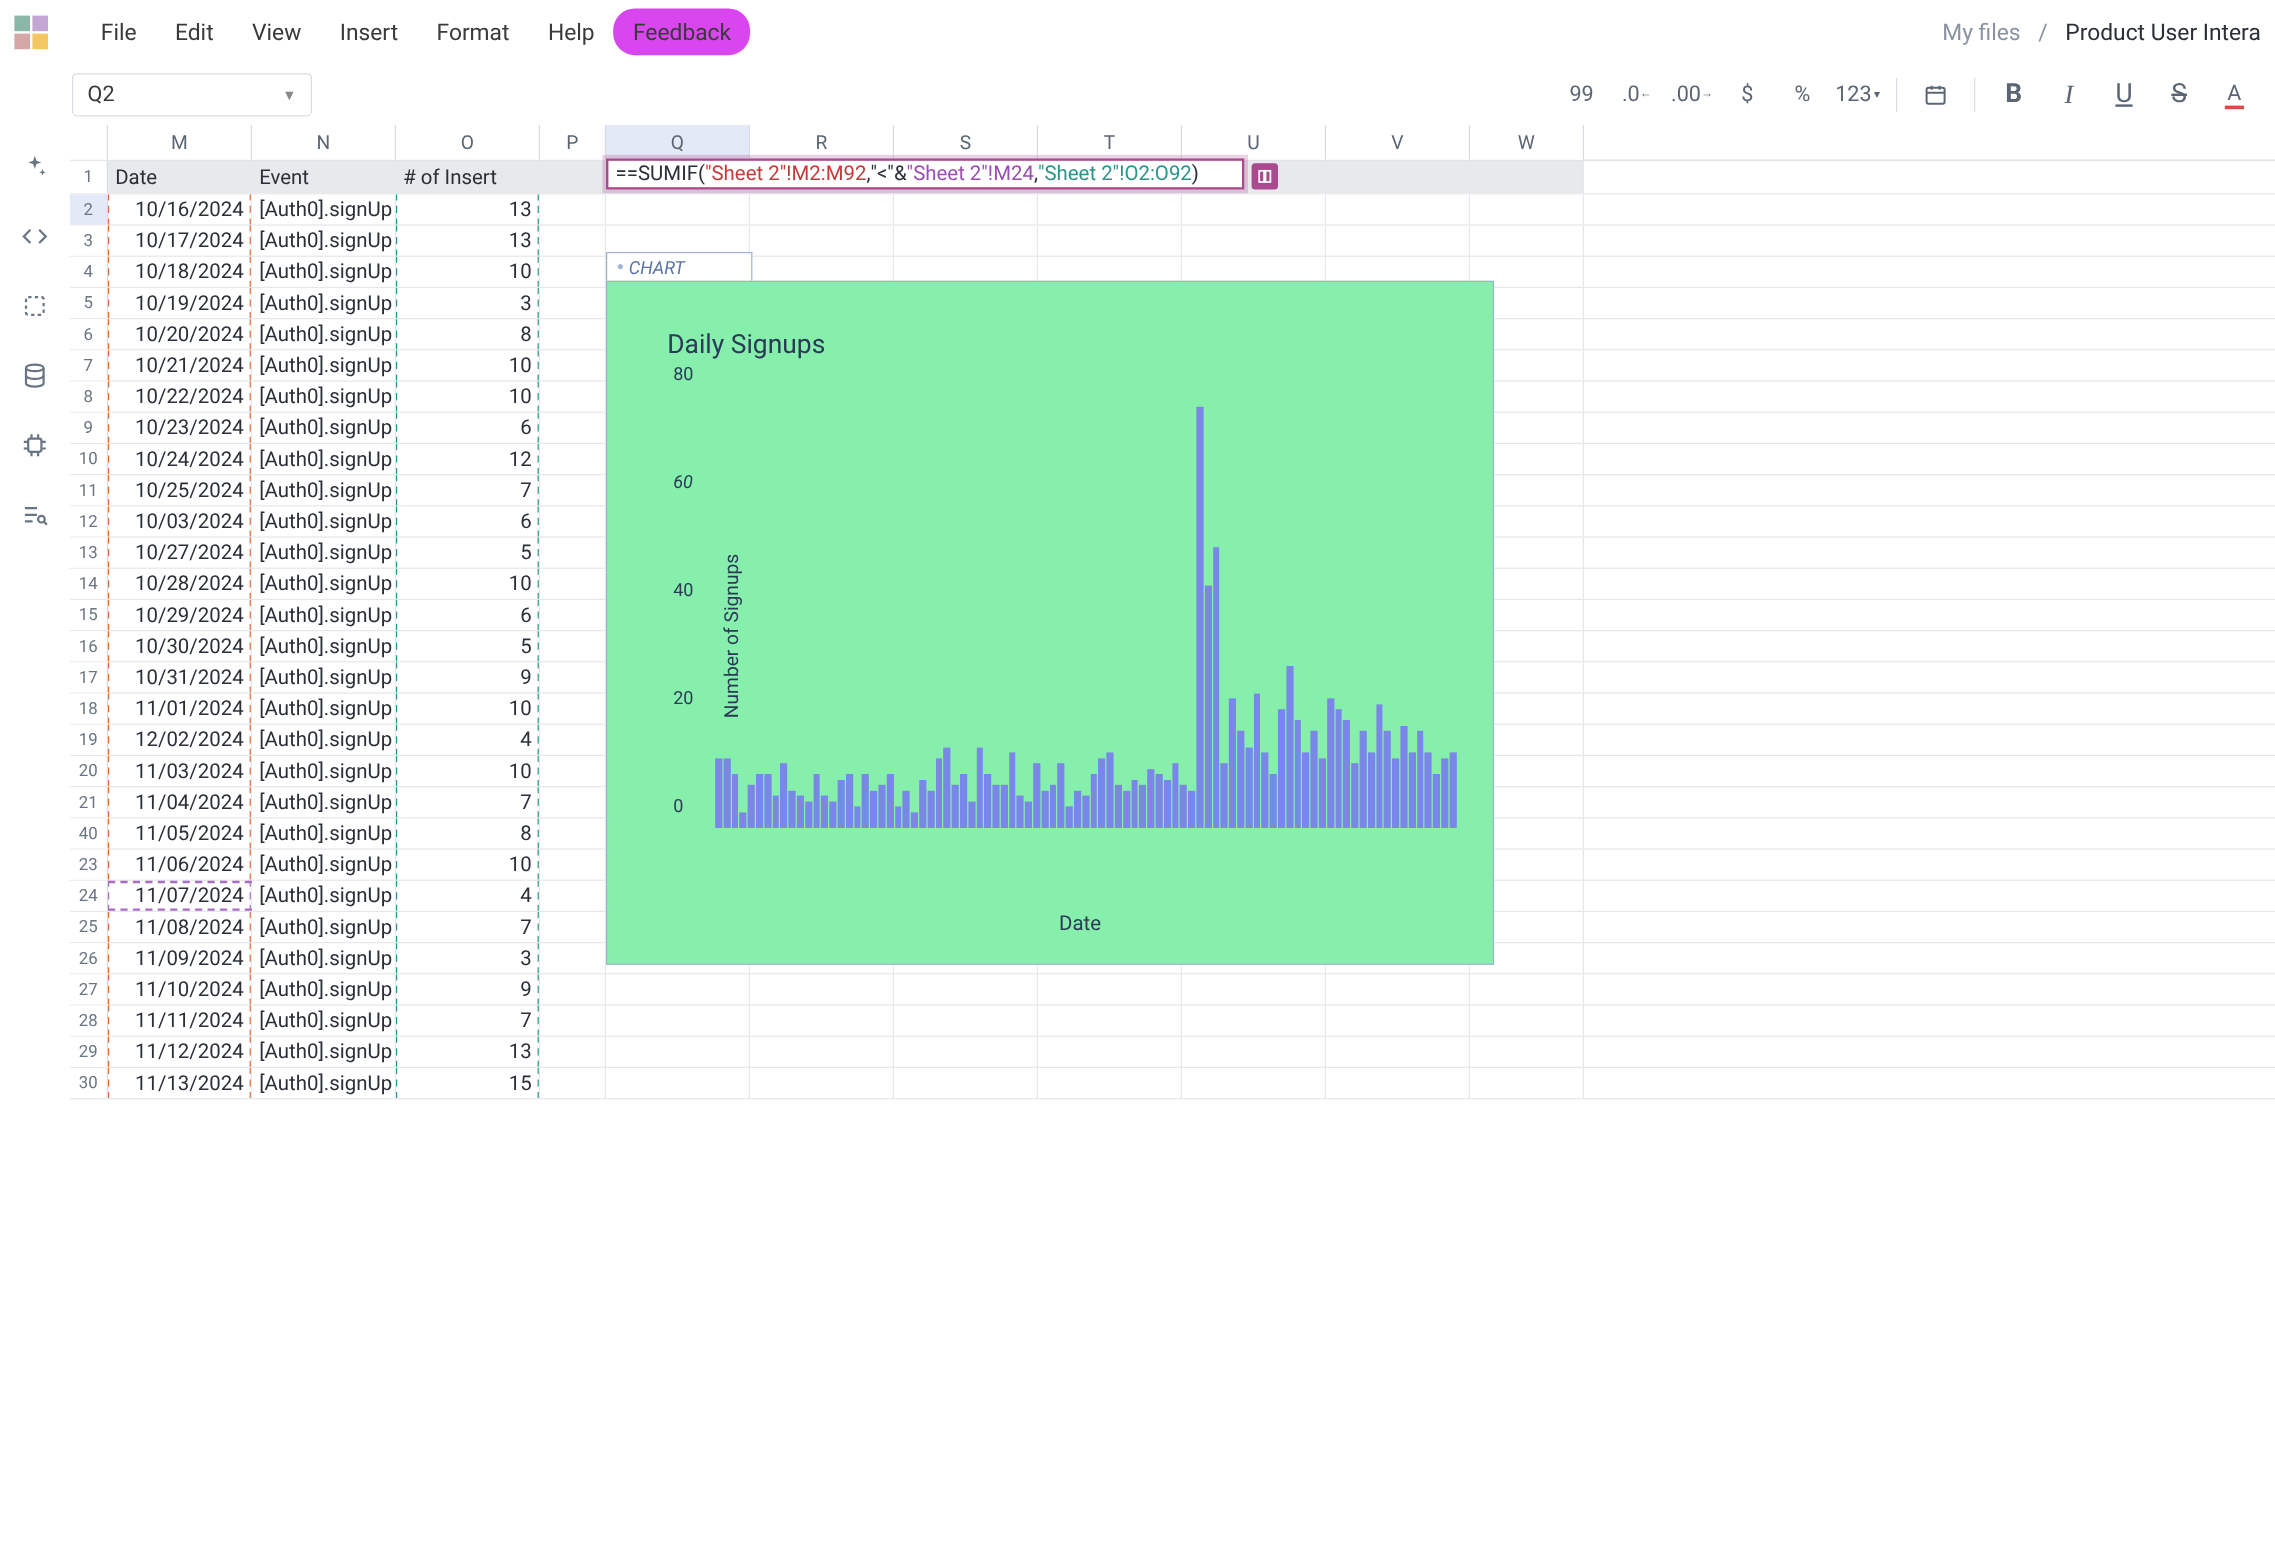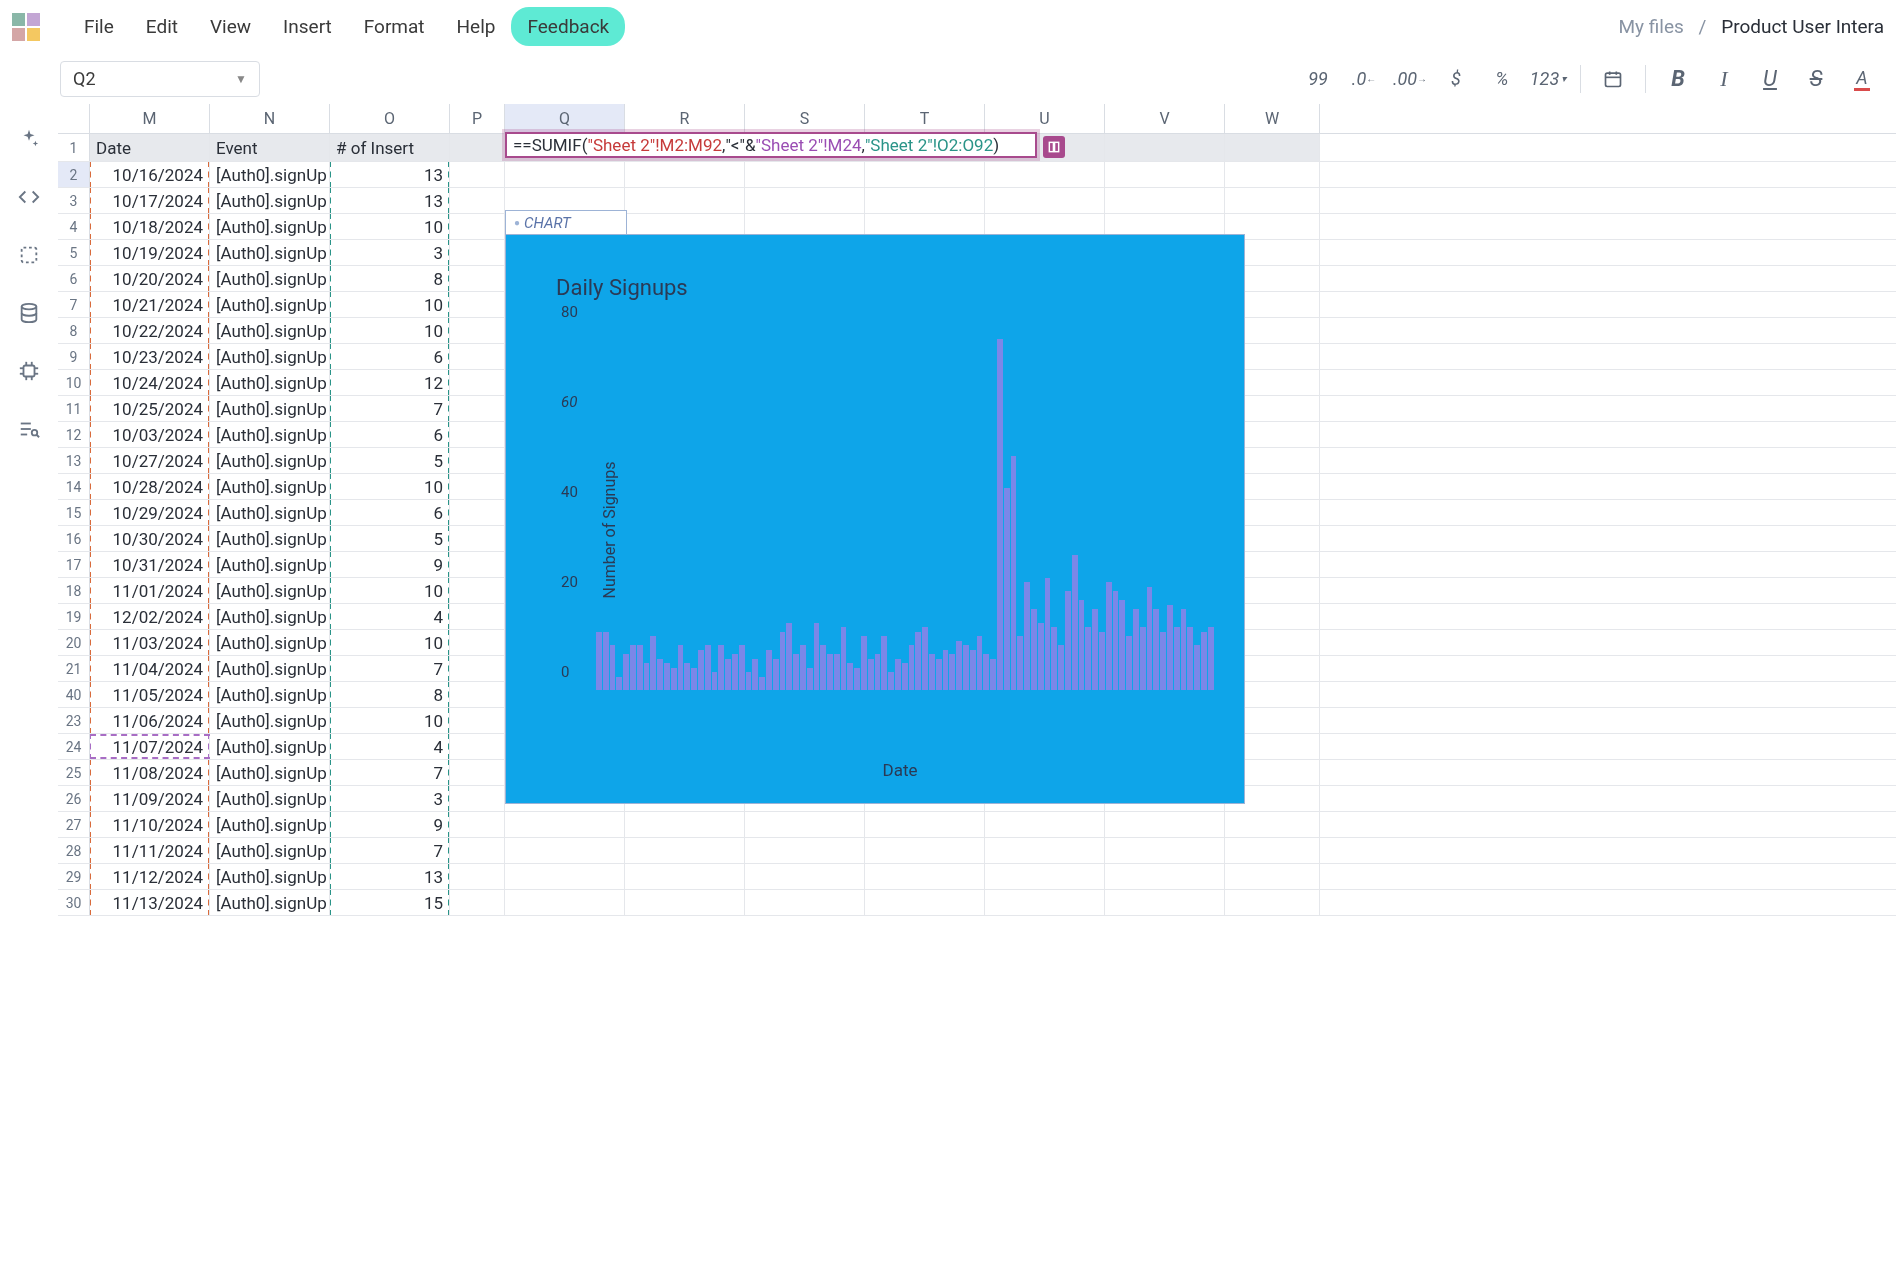--- a/index.html
+++ b/index.html
@@ -2,30 +2,30 @@
 <html><head>
 <meta charset="utf-8">
 <style>
   * { box-sizing: border-box; margin: 0; padding: 0; font-family: -apple-system, BlinkMacSystemFont, "Segoe UI", Roboto, sans-serif; }
   body { background: #fff; overflow: hidden; width: 1896px; height: 1284px; }
   
   .topbar { height: 54px; display: flex; align-items: center; padding: 0 12px; border-bottom: 1px solid #fff; font-size: 19px; color: #3a3a3a; }
   .logo { width: 28px; height: 28px; margin-right: 28px; display: grid; grid-template-columns: 1fr 1fr; grid-template-rows: 1fr 1fr; gap: 2px; }
   .logo div:nth-child(1){background:#8ab7a8;} .logo div:nth-child(2){background:#c3a6d4;} .logo div:nth-child(3){background:#d4a6a6;} .logo div:nth-child(4){background:#f4c861;}
   .menu-item { padding: 8px 16px; cursor: pointer; border-radius: 6px; }
-  .menu-item.feedback { background: #5eead4; border-radius: 18px; }
+  .menu-item.feedback { background: #d946ef; border-radius: 18px; }
   .breadcrumb { margin-left: auto; color: #8893a3; font-size: 19px; }
   .breadcrumb .sep { margin: 0 10px; color:#8893a3;}
   .breadcrumb .current { color: #2a2f38; }
 
   .subbar { height: 50px; display:flex; align-items:center; padding-left:60px; border-bottom:1px solid #fff; }
   .cellref { width: 200px; height: 36px; border:1px solid #d9dde3; border-radius:4px; display:flex; align-items:center; padding:0 12px; font-size:18px; color:#3a3a3a; }
   .cellref .caret { margin-left:auto; color:#888; font-size:12px;}
   .toolbar { margin-left: auto; display:flex; align-items:center; gap:2px; padding-right:12px; color:#5b6573; }
-  .tbtn { width:44px; height:40px; display:flex; align-items:center; justify-content:center; font-size:18px; cursor:pointer; border-radius:4px;font-style:italic; }
+  .tbtn { width:44px; height:40px; display:flex; align-items:center; justify-content:center; font-size:18px; cursor:pointer; border-radius:4px; }
   .tbtn.bold{font-weight:700;font-size:22px;} .tbtn.italic{font-style:italic;font-family:serif;font-size:22px;} .tbtn.under{text-decoration:underline;font-size:22px;}
   .tbtn.strike{text-decoration:line-through;font-size:22px;}
   .tsep{width:1px;height:28px;background:#d9dde3;margin:0 8px;}
 
   .main { display:flex; height: calc(1284px - 104px); }
   .sidebar { width: 58px; border-right:1px solid #fff; display:flex; flex-direction:column; align-items:center; gap:28px; padding-top:20px; color:#6a7584; }
   .sidebar .sbtn{width:30px;height:30px;display:flex;align-items:center;justify-content:center;cursor:pointer;font-size:22px;}
 
   .gridwrap { flex:1; overflow:hidden; position:relative; }
 
@@ -57,21 +57,21 @@
   .row24{position:relative;}
 
   
   .formula-cell { position:absolute; left:calc(32px + 120px*3 + 55px); top:28px; height:26px; min-width:532px; background:#fff; border:2px solid #a84a8d; box-shadow: 0 0 0 3px rgba(168,74,141,0.25); display:flex; align-items:center; padding:0 6px; font-size:17px; font-family: ui-monospace, Menlo, monospace; z-index:5;}
   .formula-cell .t1{color:#2a2f38;} .formula-cell .t2{color:#c63a3a;} .formula-cell .t3{color:#9a4db3;} .formula-cell .t4{color:#2a9488;}
   .formula-handle{position:absolute;right:-30px;top:2px;width:22px;height:22px;background:#a84a8d;border-radius:3px;display:flex;align-items:center;justify-content:center;}
   .formula-handle svg{width:14px;height:14px;}
 
   
   .chart-tab{position:absolute;left:calc(32px + 120px*3 + 55px);top:calc(28px + 26px*3);width:122px;height:24px;border:1px solid #9db3d6;border-bottom:none;display:flex;align-items:center;padding:0 8px;font-style:italic;color:#5a73a8;font-size:15px;background:#fff;z-index:3;}
-  .chart-box{position:absolute;left:calc(32px + 120px*3 + 55px);top:calc(28px + 26px*3 + 24px);width:740px;height:570px;border:1px solid #9db3d6;background:#0ea5e9;z-index:3;padding:20px 20px 10px 20px;}
+  .chart-box{position:absolute;left:calc(32px + 120px*3 + 55px);top:calc(28px + 26px*3 + 24px);width:740px;height:570px;border:1px solid #9db3d6;background:#86efac;z-index:3;padding:20px 20px 10px 20px;}
   .chart-title{font-size:22px;color:#2b3a55;margin:20px 0 30px 30px;}
   .chart-area{position:relative;height:400px;margin-left:60px;margin-right:10px;}
   .ylabel{position:absolute;left:-45px;top:50%;transform:translateY(-50%) rotate(-90deg);transform-origin:center;font-size:16px;color:#2b3a55;white-space:nowrap;}
   .ytick{position:absolute;left:-25px;font-size:15px;color:#2b3a55;transform:translateY(-50%);}  
   .bars{position:absolute;left:10px;right:0;bottom:40px;top:0;display:flex;align-items:flex-end;gap:1px;}
   .bar{flex:1;background:#7b87e8;min-width:3px;}
   .xaxis{position:absolute;left:10px;right:0;bottom:0;height:40px;}
   .xtick{position:absolute;font-size:14px;color:#2b3a55;text-align:center;transform:translateX(-50%);line-height:1.2;}
   .xlabel{position:absolute;left:50%;bottom:-50px;transform:translateX(-50%);font-size:17px;color:#2b3a55;}
 

